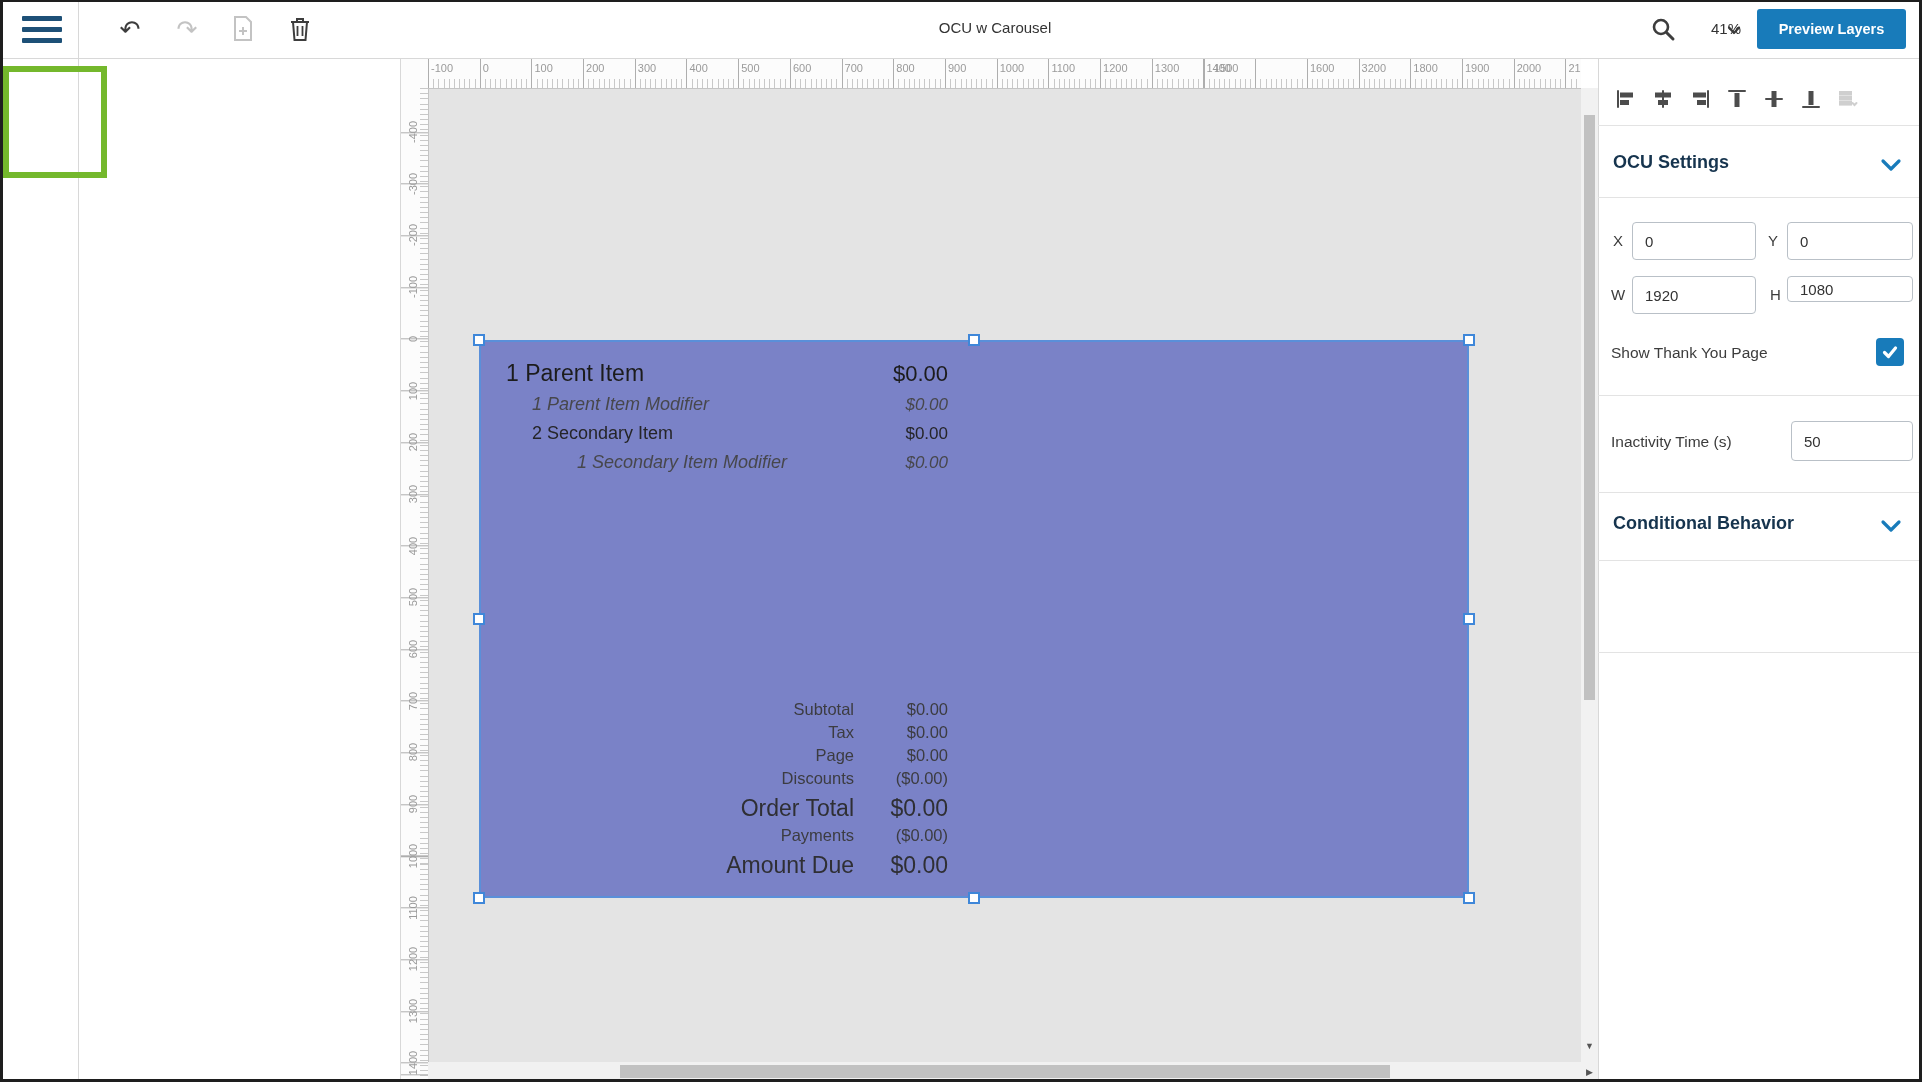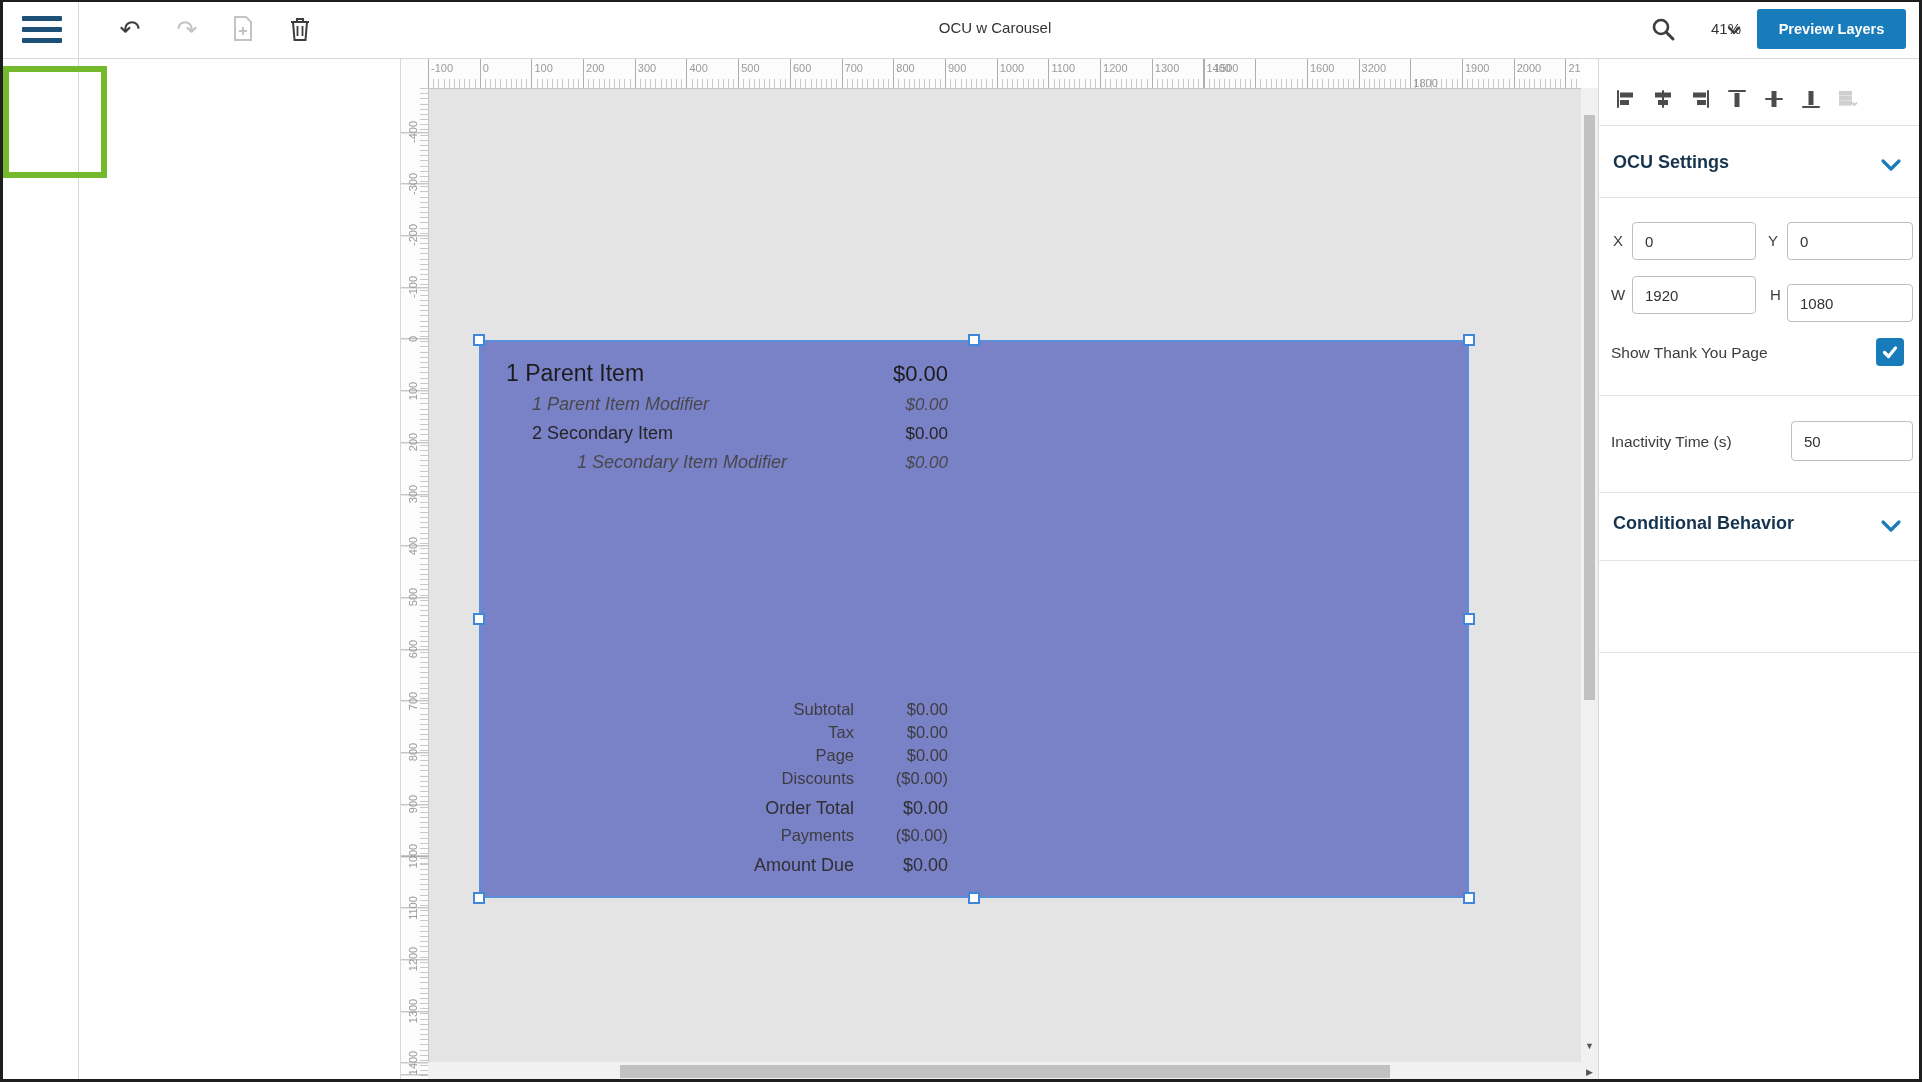--- a/index.html
+++ b/index.html
@@ -72,21 +72,21 @@
   .oi-primary{font-size:23px;line-height:33px;color:#1c1c1c;}
   .oi-primary .oi-amt{font-size:22px;}
   .oi-secondary{font-size:18px;line-height:29px;color:#252528;}
   .oi-modifier{font-size:18px;line-height:29px;color:#47474c;font-style:italic;}
   .oi-secondary .oi-amt,.oi-modifier .oi-amt{font-size:17px;}
   #order-totals{position:absolute;left:25px;top:356px;width:442px;}
   .t-row{display:flex;justify-content:flex-end;align-items:baseline;}
   .t-label{text-align:right;}
   .t-amt{width:94px;text-align:right;}
   .t-small{font-size:16.5px;line-height:23px;color:#3c3c41;}
-  .t-large{font-size:18px;line-height:32px;color:#2f2f34;margin-top:2px;}
+  .t-large{font-size:23px;line-height:32px;color:#2f2f34;margin-top:2px;}
   
   #right-panel{left:1598px;top:58px;width:324px;height:1024px;background:#fff;border-left:1px solid #d8d8d8;z-index:20;}
   .align-ic{position:absolute;top:88px;width:22px;height:22px;cursor:pointer;}
   .rdivider{position:absolute;left:1598px;width:324px;height:1px;background:#e3e3e3;z-index:21;}
   .sec-title{position:absolute;font-size:18px;font-weight:700;color:#16344e;z-index:21;cursor:pointer;}
   .sec-chev{position:absolute;z-index:21;cursor:pointer;}
   .fld-label{position:absolute;font-size:15px;color:#3c3c3c;z-index:21;}
   .fld-input{position:absolute;border:1px solid #b9c0c7;border-radius:4px;background:#fff;color:#333;font-size:15px;
       font-family:inherit;padding:0 0 0 12px;box-sizing:border-box;z-index:21;}
   #cb-check{position:absolute;left:1876px;top:338px;width:28px;height:28px;background:#187bba;border-radius:4px;
@@ -114,21 +114,21 @@
       <span class="hlabel" style="left: 468.3px;">800</span>
       <span class="hlabel" style="left: 520px;">900</span>
       <span class="hlabel" style="left: 571.7px;">1000</span>
       <span class="hlabel" style="left: 623.4px;">1100</span>
       <span class="hlabel" style="left: 675.1px;">1200</span>
       <span class="hlabel" style="left: 726.8px;">1300</span>
       <span class="hlabel" style="left: 778.5px;">1400</span>
       <span class="hlabel" style="left: 786px;">1500</span>
       <span class="hlabel" style="left: 881.9px;">1600</span>
       <span class="hlabel" style="left: 933.6px;">3200</span>
-      <span class="hlabel" style="left: 985.3px; margin-top: 15px;">1800</span>
+      <span class="hlabel" style="left: 985.3px;">1800</span>
       <span class="hlabel" style="left: 1037px;">1900</span>
       <span class="hlabel" style="left: 1088.7px;">2000</span>
       <span class="hlabel" style="left: 1140.4px;">2100</span>
     </div>
   <div id="vruler" class="abs">
       <span class="vlabel" style="top: 44px;">-400</span>
       <span class="vlabel" style="top: 95.7px;">-300</span>
       <span class="vlabel" style="top: 147.4px;">-200</span>
       <span class="vlabel" style="top: 199.1px;">-100</span>
       <span class="vlabel" style="top: 250.8px;">0</span>
@@ -386,21 +386,21 @@
   <div class="rdivider" style="top:197px;"></div>
 
   <div class="fld-label" style="left:1613px;top:232px;">X</div>
   <input class="fld-input" style="left: 1632px; top: 222px; width: 124px; height: 38px;" value="0">
   <div class="fld-label" style="left:1768px;top:232px;">Y</div>
   <input class="fld-input" style="left: 1787px; top: 222px; width: 126px; height: 38px;" value="0">
 
   <div class="fld-label" style="left:1611px;top:286px;">W</div>
   <input class="fld-input" style="left: 1632px; top: 276px; width: 124px; height: 38px;" value="1920">
   <div class="fld-label" style="left:1770px;top:286px;">H</div>
-  <input class="fld-input" style="left: 1787px; top: 284px; width: 126px; height: 38px;" value="1080">
+  <input class="fld-input" style="left: 1787px; top: 276px; width: 126px; height: 26px;" value="1080">
 
   <div class="fld-label" style="left:1611px;top:344px;font-size:15.5px;">Show Thank You Page</div>
   <div id="cb-check">
     <svg width="18" height="18" viewBox="0 0 18 18">
         <polyline points="3.5,9.5 7.5,13.5 14.5,5" fill="none" stroke="#fff" stroke-width="3.2" stroke-linecap="round" stroke-linejoin="round"></polyline>
       </svg>
   </div>
   <div class="rdivider" style="top:395px;"></div>
 
   <div class="fld-label" style="left:1611px;top:433px;font-size:15.5px;">Inactivity Time (s)</div>

